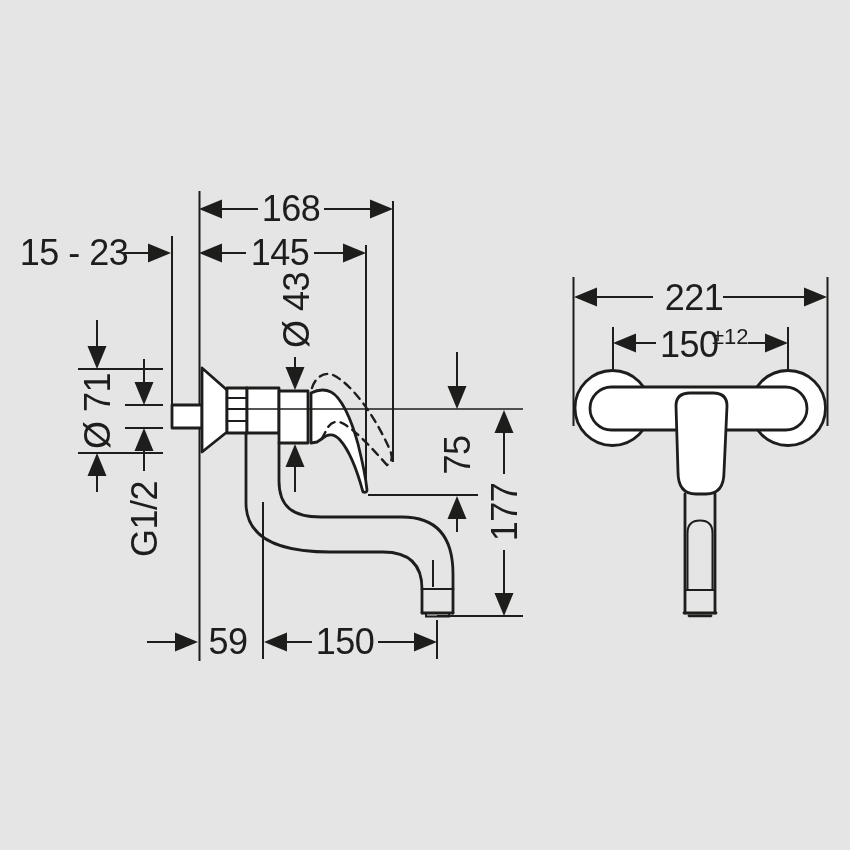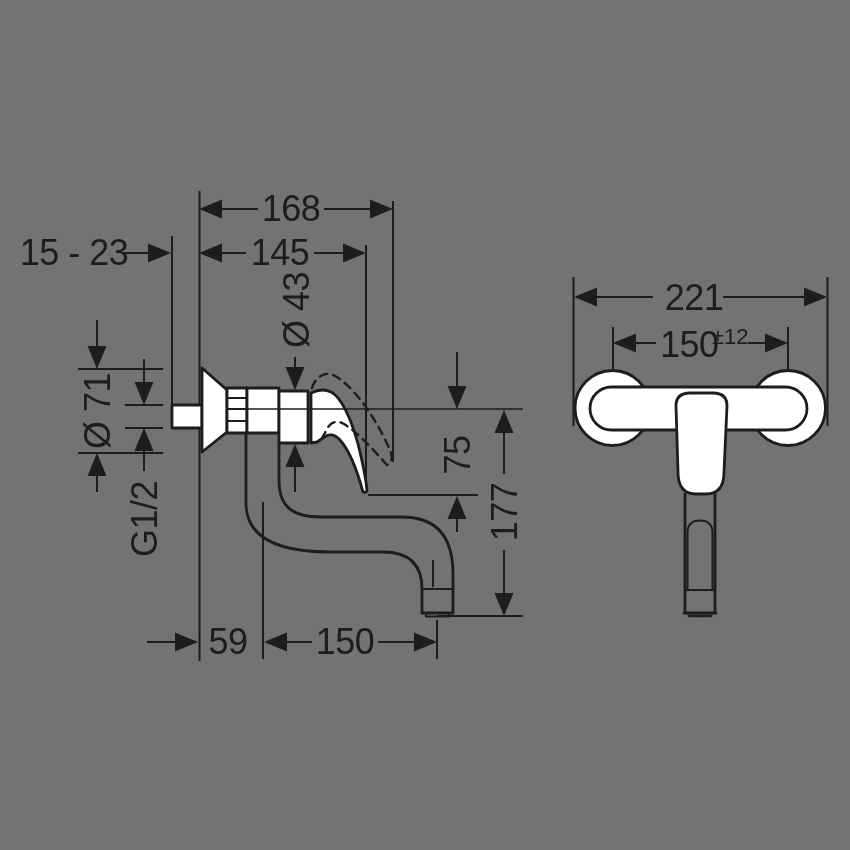--- a/index.html
+++ b/index.html
@@ -1,16 +1,16 @@
 <!DOCTYPE html>
 <html><head>
 <meta charset="utf-8">
 <style>
   html,body{margin:0;padding:0;background:#ffffff;}
-  .canvas{width:850px;height:850px;background:#737373;position:relative;overflow:hidden;}
+  .canvas{width:850px;height:850px;background:#e5e5e5;position:relative;overflow:hidden;}
   svg{display:block;}
   .of{fill:#ffffff;stroke:#1d1d1b;stroke-width:2.8px;stroke-linejoin:round;}
   .ol{fill:none;stroke:#1d1d1b;stroke-width:2.8px;stroke-linejoin:round;stroke-linecap:round;}
   .tl{fill:none;stroke:#1d1d1b;stroke-width:2px;}
   .dl{fill:none;stroke:#1d1d1b;stroke-width:2px;}
   .cl{fill:none;stroke:#1d1d1b;stroke-width:1.7px;}
   .ah{fill:#1d1d1b;stroke:none;}
   .dash{fill:none;stroke:#1d1d1b;stroke-width:2.4px;stroke-dasharray:8 6;stroke-linecap:round;}
   text{font-family:"Liberation Sans",sans-serif;font-size:36px;fill:#1d1d1b;letter-spacing:-0.5px;}
   .sup{font-size:22px;letter-spacing:0;}

